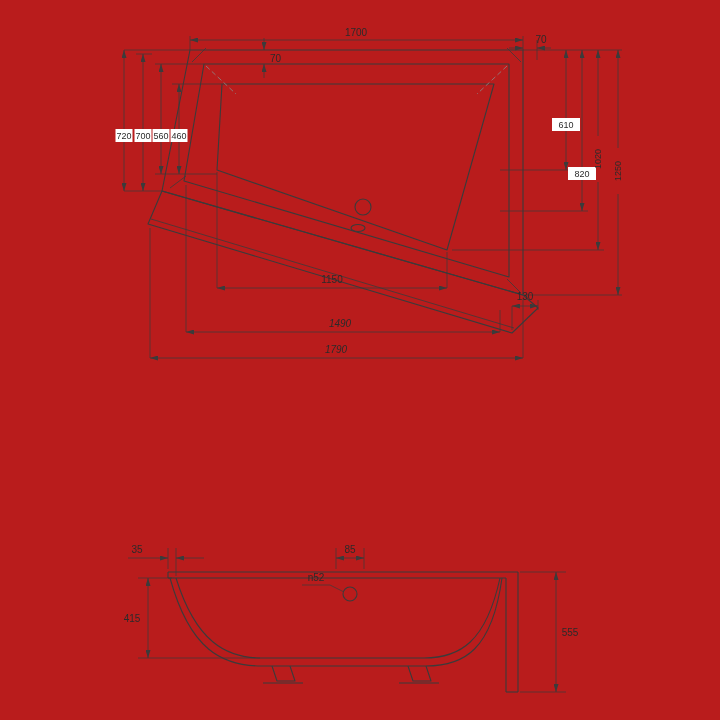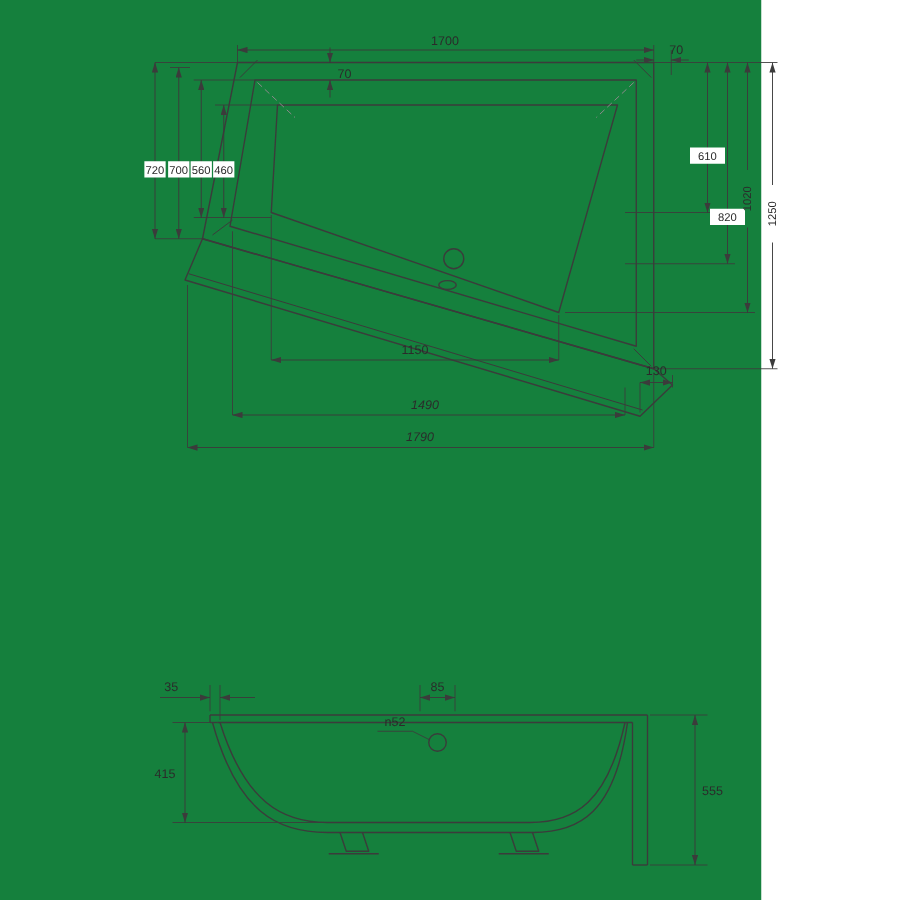--- a/index.html
+++ b/index.html
@@ -1,16 +1,16 @@
 <!DOCTYPE html>
 <html><head>
 <meta charset="utf-8">
 <style>
   html,body { margin:0; padding:0; background:#ffffff; }
-  .canvas { width:609px; height:720px; position:relative; background:#15803d; }
+  .canvas { width:720px; height:720px; position:relative; background:#b91c1c; }
   svg text {
     font-family:"Liberation Sans","DejaVu Sans",sans-serif;
     font-size:10px; fill:#2b2b2b; text-anchor:middle; stroke:none;
   }
   svg text.small { font-size:9px; }
   svg text.ts { text-anchor:start; }
   svg text.it { font-style:italic; }
   .geo  { stroke:#3b3b3b; stroke-width:1.1; fill:none; stroke-linejoin:round; }
   .thin { stroke:#3b3b3b; stroke-width:0.8; fill:none; }
   .dim  { stroke:#3b3b3b; stroke-width:0.75; fill:none; }

